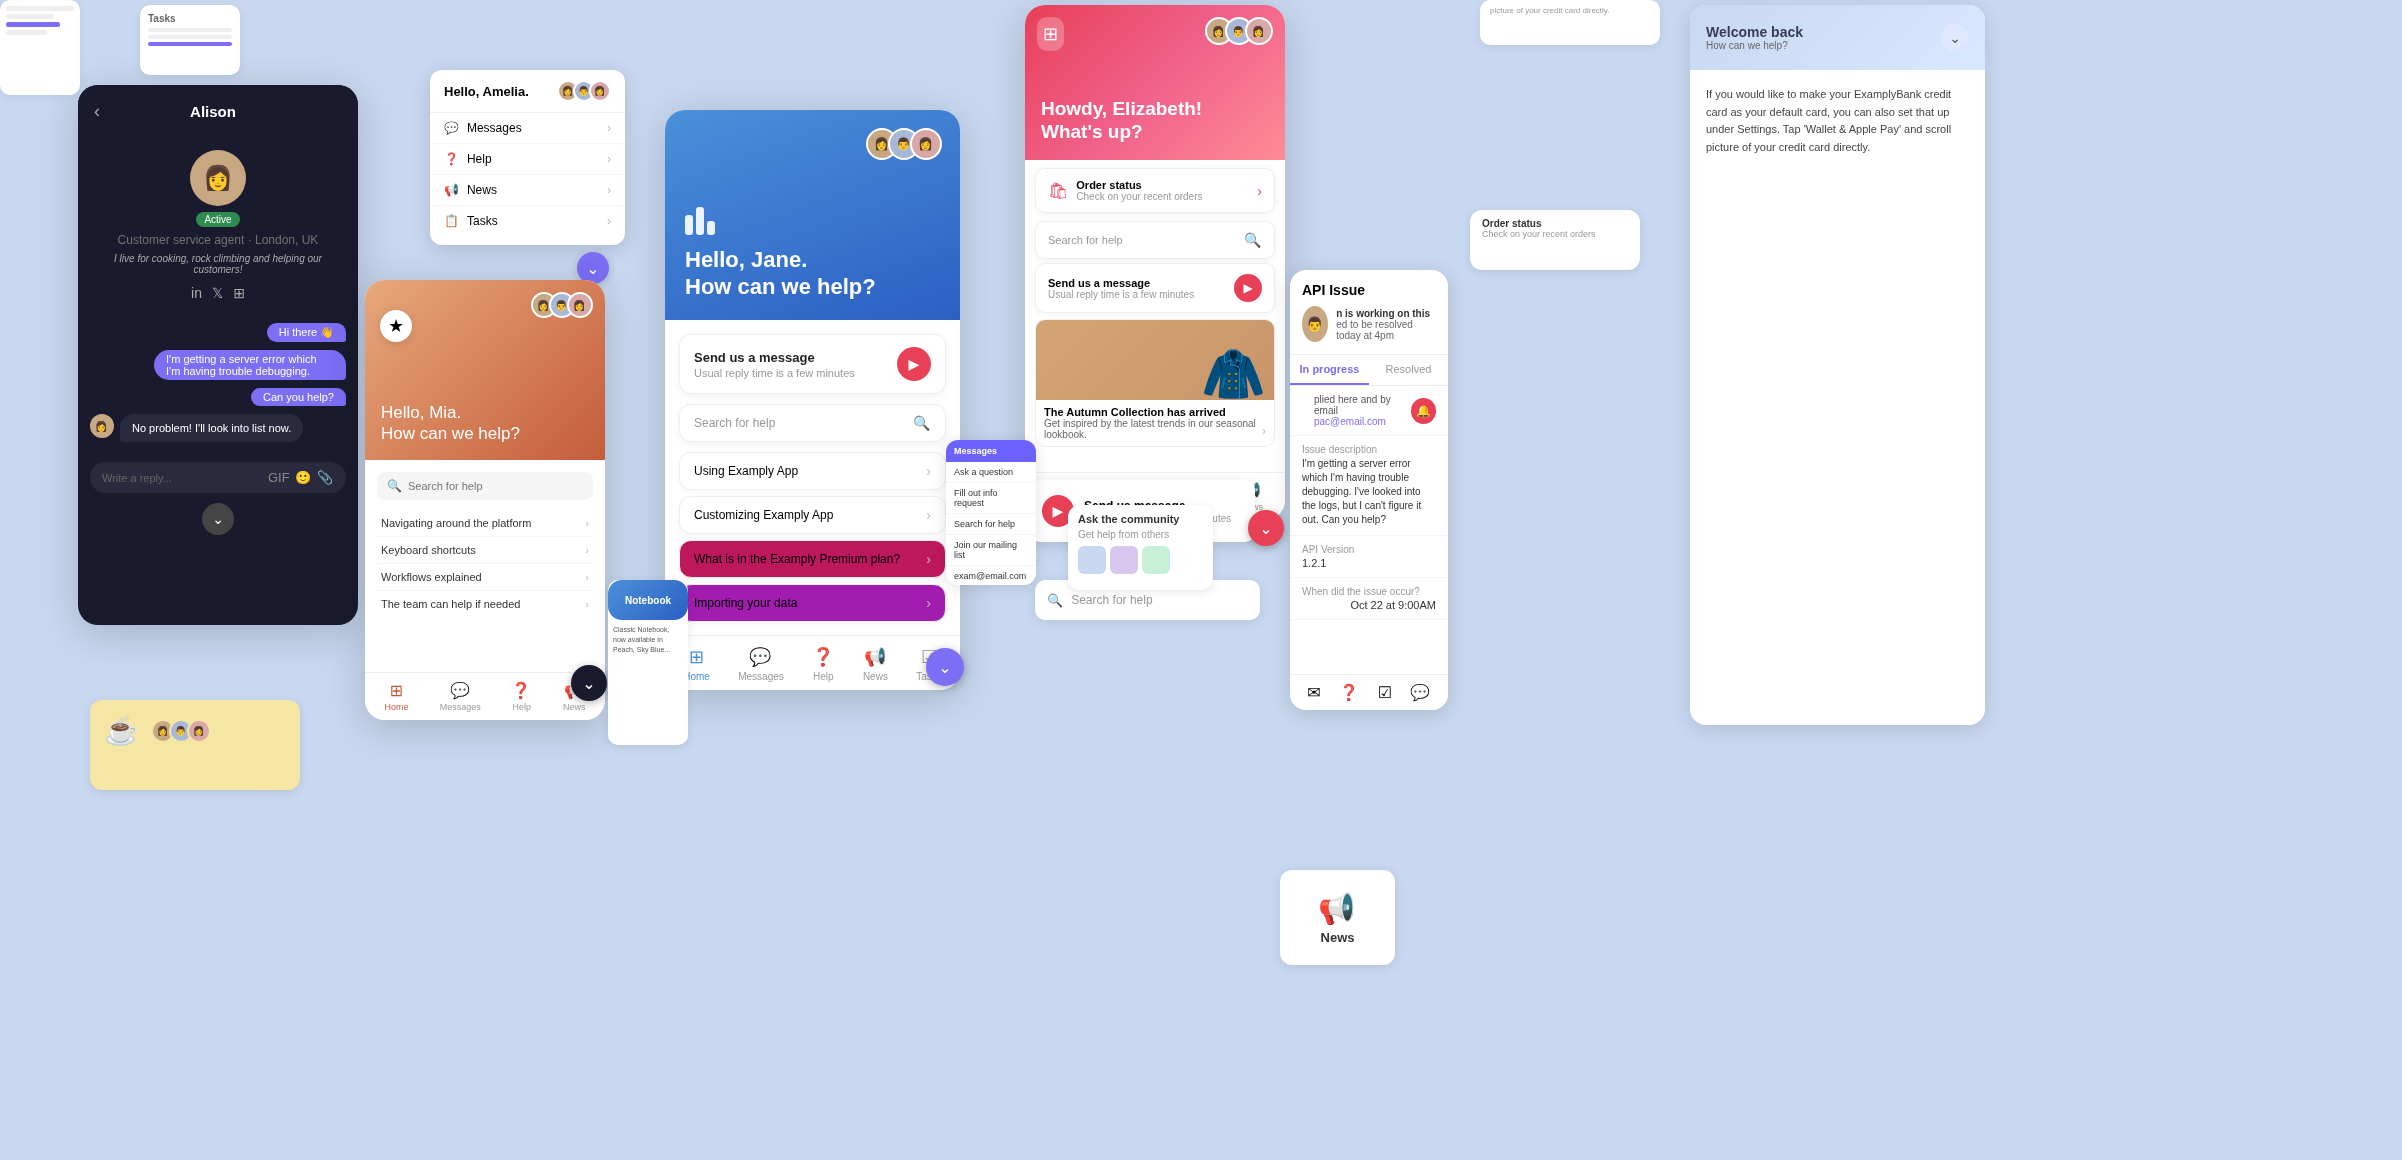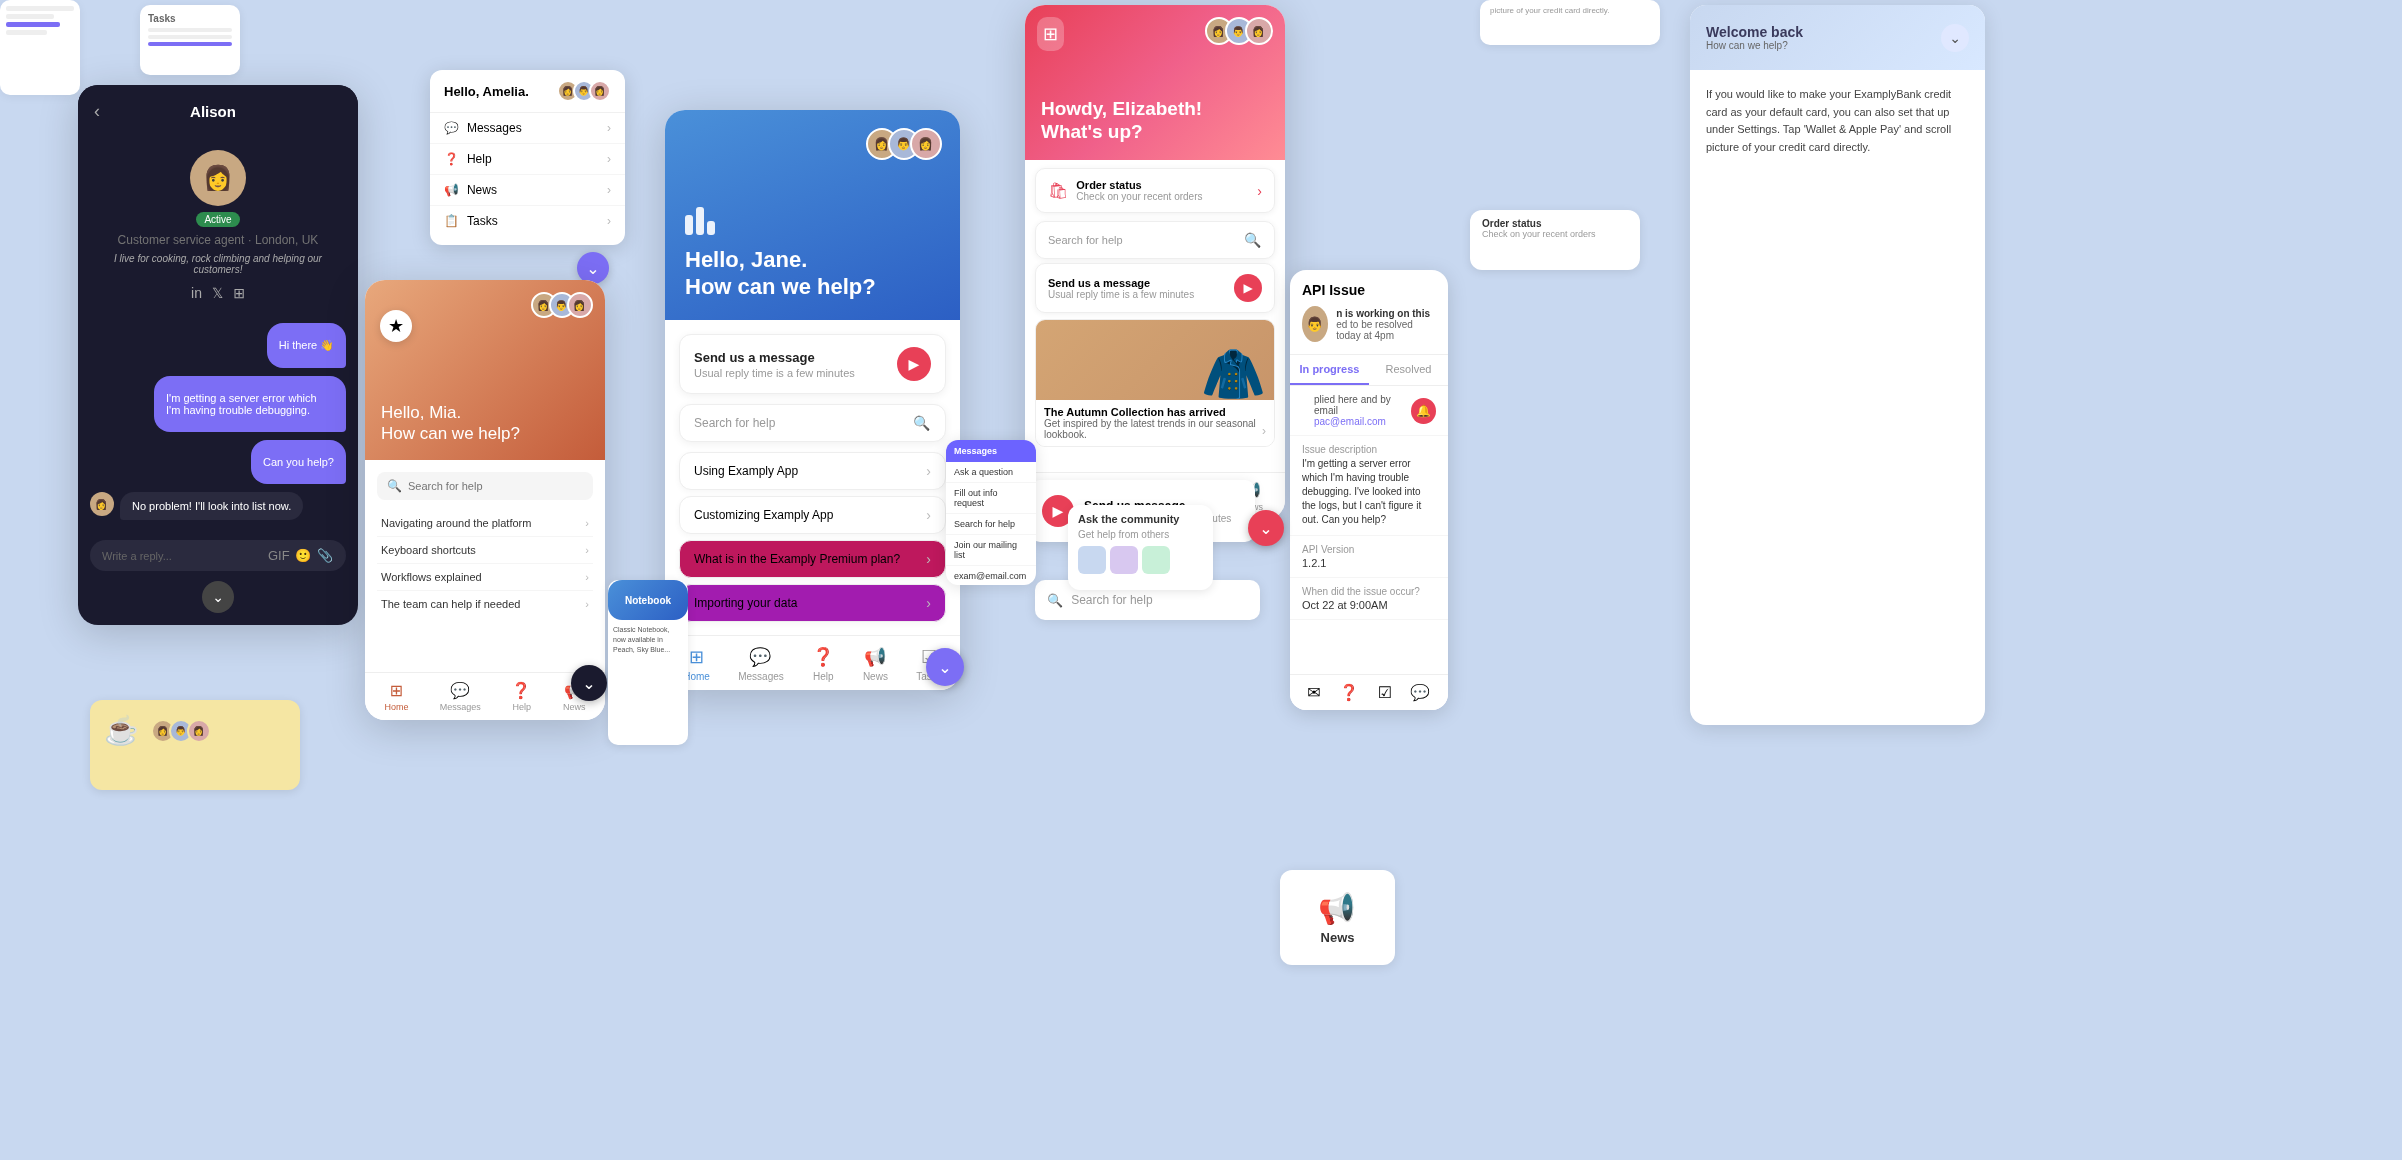--- a/index.html
+++ b/index.html
@@ -70,21 +70,21 @@
     .chat-messages {
       padding: 10px 12px;
       display: flex;
       flex-direction: column;
       gap: 8px;
       background: #1a1a2e;
     }
     .msg-bubble-right {
       background: #7c6ef5;
       color: white;
-      padding: 16px 12px;
+      padding: 3px 12px;
       border-radius: 16px 16px 4px 16px;
       font-size: 11px;
       align-self: flex-end;
       max-width: 75%;
     }
     .agent-reply {
       display: flex; align-items: flex-start; gap: 6px; align-self: flex-start;
     }
     .agent-avatar-small {
       width: 24px; height: 24px;
@@ -432,21 +432,21 @@
   <div style="padding:8px 12px;border-bottom:1px solid #f5f5f5;">
     <div style="font-size:10px;color:#999;margin-bottom:2px;">Issue description</div>
     <div style="font-size:10px;color:#333;line-height:1.4;">I'm getting a server error which I'm having trouble debugging. I've looked into the logs, but I can't figure it out. Can you help?</div>
   </div>
   <div style="padding:8px 12px;border-bottom:1px solid #f5f5f5;">
     <div style="font-size:10px;color:#999;margin-bottom:2px;">API Version</div>
     <div style="font-size:11px;color:#333;font-weight:500;">1.2.1</div>
   </div>
   <div style="padding:8px 12px;border-bottom:1px solid #f5f5f5;">
     <div style="font-size:10px;color:#999;margin-bottom:2px;">When did the issue occur?</div>
-    <div style="font-size:11px;color:#333;font-weight:500;">Oct 22 at 9:00AM</div>
+    <div style="font-size:11px;color:#333;font-weight:500;text-align:right;">Oct 22 at 9:00AM</div>
   </div>
 
   <div style="display:flex;justify-content:space-around;padding:8px;border-top:1px solid #eee;position:absolute;bottom:0;left:0;right:0;background:white;">
     <span style="font-size:16px;cursor:pointer;">✉</span>
     <span style="font-size:16px;cursor:pointer;">❓</span>
     <span style="font-size:16px;cursor:pointer;">☑</span>
     <span style="font-size:16px;cursor:pointer;">💬</span>
   </div>
 </div>
 

